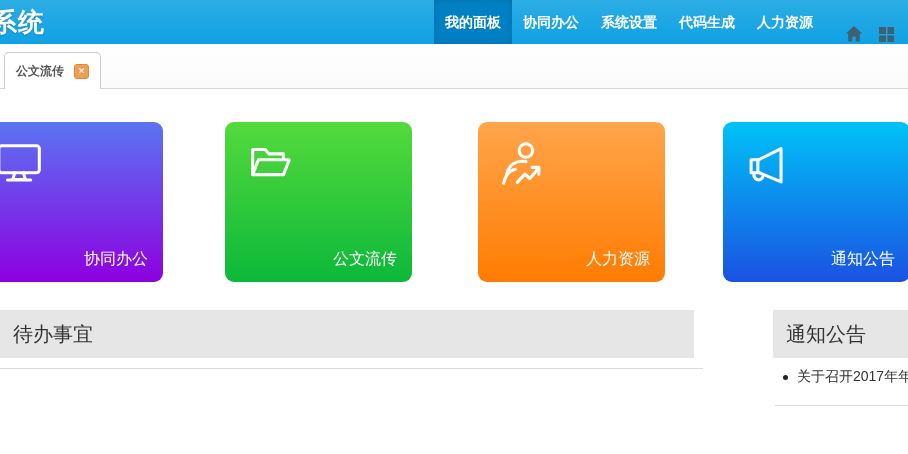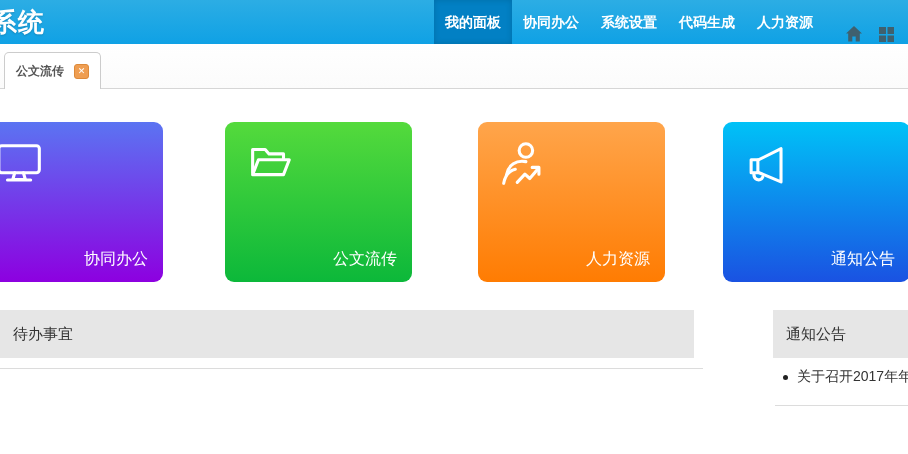--- a/index.html
+++ b/index.html
@@ -51,21 +51,21 @@
     position:absolute;top:122px;width:187px;height:160px;border-radius:9px;cursor:pointer;
   }
   .tile svg{position:absolute;left:18px;top:16px;}
   .tile-label{
     position:absolute;right:15px;bottom:12px;color:#fff;font-size:16px;white-space:nowrap;
   }
   .tile1{left:-24px;} .tile2{left:225px;} .tile3{left:478px;} .tile4{left:723px;}
   
   .panel-header{
     position:absolute;height:48px;line-height:48px;background:#e6e6e6;
-    font-size:15px;color:#333;box-sizing:border-box;padding-left:13px;white-space:nowrap;
+    font-size:20px;color:#333;box-sizing:border-box;padding-left:13px;white-space:nowrap;
   }
   .todo-header{left:0;top:310px;width:694px;}
   .notice-header{left:773px;top:310px;width:160px;}
   .divider{position:absolute;height:1px;background:#dcdcdc;}
   .todo-divider{left:0;top:368px;width:703px;}
   .notice-divider{left:775px;top:405px;width:160px;}
   .notice-item{
     position:absolute;left:776px;top:362px;height:30px;width:200px;
     display:flex;align-items:center;cursor:pointer;overflow:hidden;
   }

